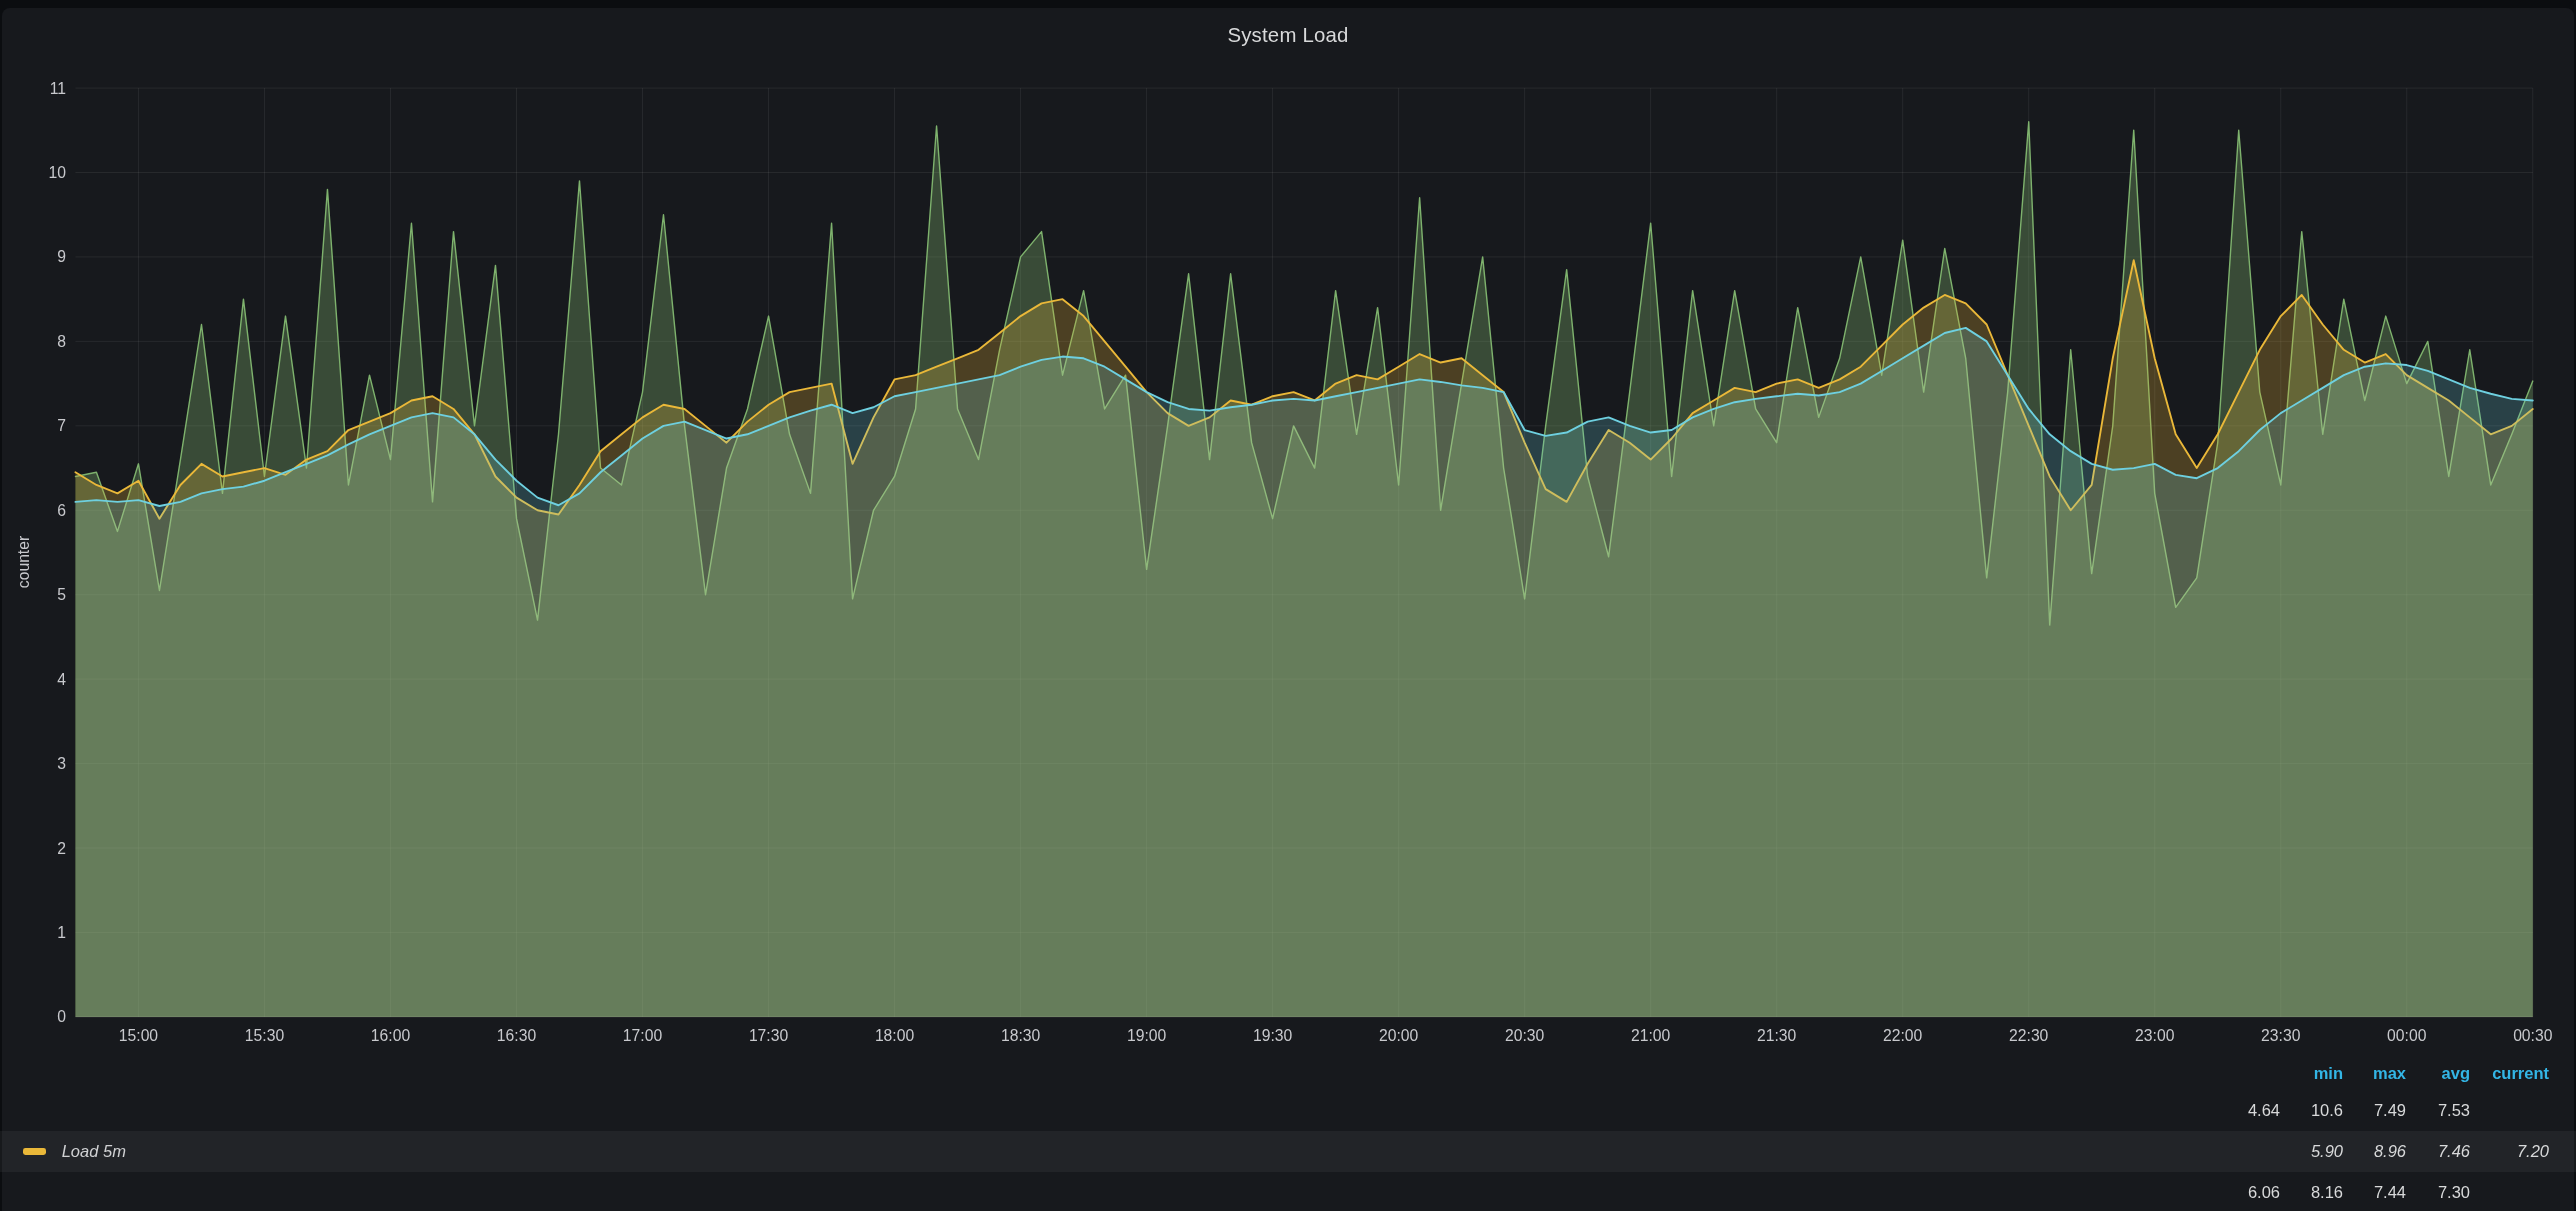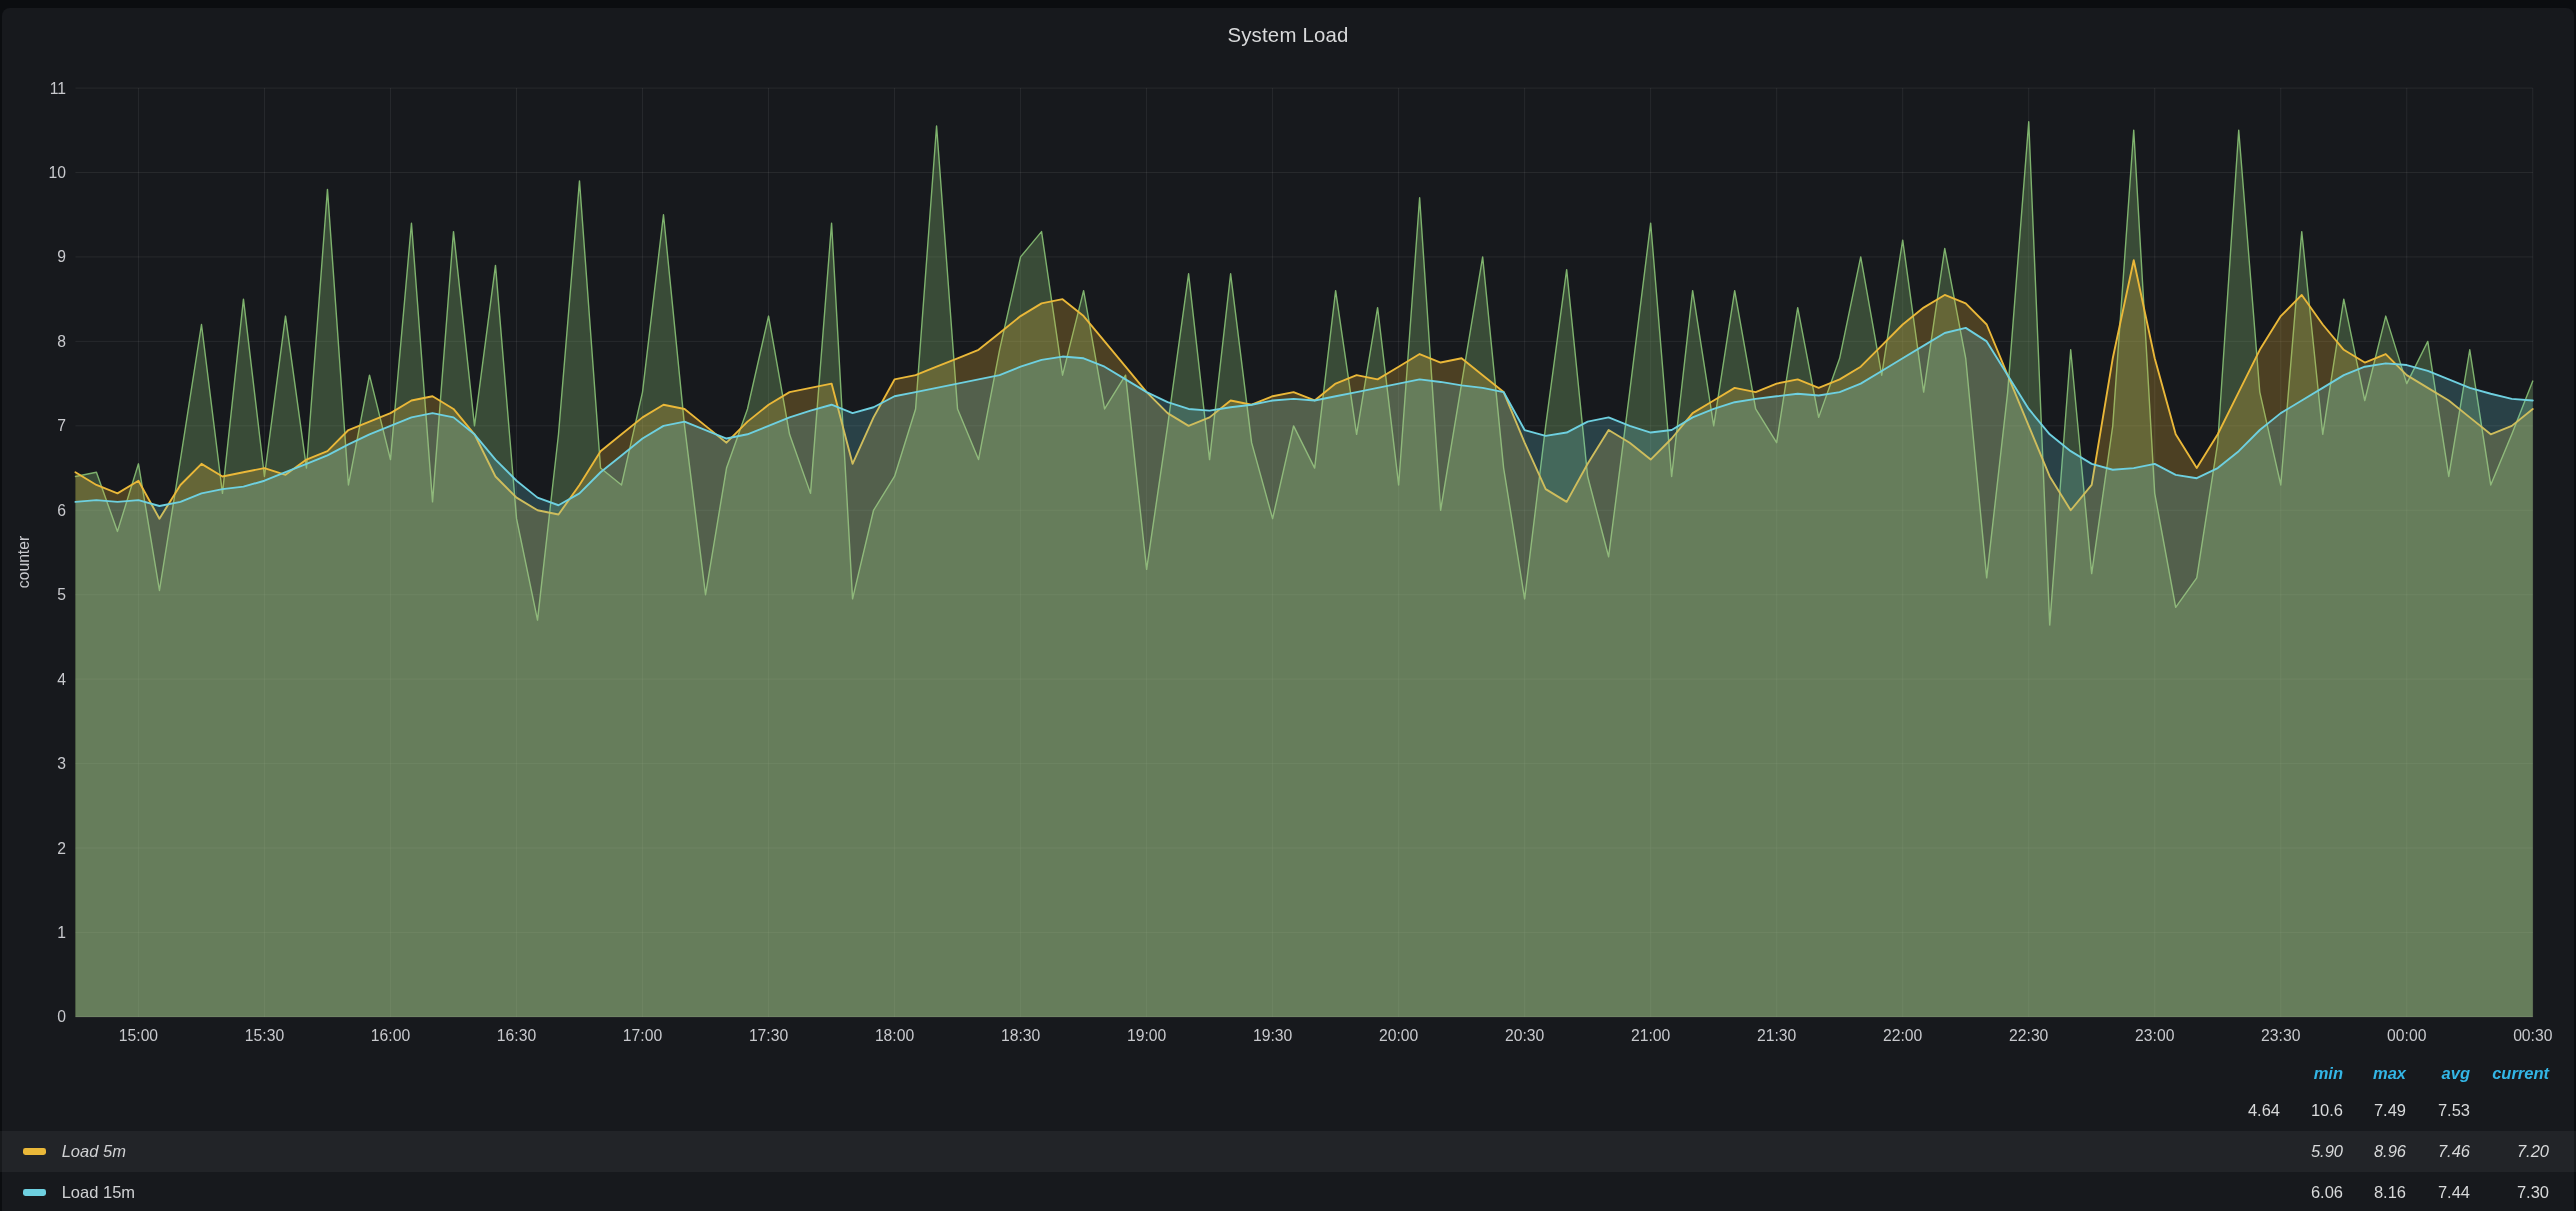--- a/index.html
+++ b/index.html
@@ -26,21 +26,21 @@
   .legend{
     position:absolute;left:0;right:0;top:1057px;
     font-size:16.5px;color:#d8d9da;
   }
   .legend-grid{
     display:grid;grid-template-columns:1fr 63px 63px 64px 79px;
     align-items:center;
   }
   .legend-header{height:33px;padding:0 27px 0 23px;}
   .legend-header .stat-h{
-    text-align:right;color:#33b5e5;font-weight:700;cursor:pointer;font-style:italic;
+    text-align:right;color:#33b5e5;font-weight:700;cursor:pointer;
   }
   .legend-row{height:41px;padding:0 27px 0 23px;}
   .legend-row.hovered{background:rgba(255,255,255,0.05);font-style:italic;}
   .legend-row .stat{text-align:right;color:#d8d9da;}
   .series-label{display:flex;align-items:center;gap:15.7px;cursor:pointer;}
   .swatch{width:23px;height:7px;border-radius:2.4px;flex:0 0 auto;}
   .series-name{color:#d0d1d3;}
 </style>
 </head>
 <body>
@@ -142,23 +142,19 @@
       <div class="series-label">
         <span class="swatch" style="background: rgb(234, 184, 57);"></span>
         <span class="series-name">Load 5m</span>
       </div>
       <div class="stat">5.90</div>
       <div class="stat">8.96</div>
       <div class="stat">7.46</div>
       <div class="stat">7.20</div>
     </div>
     <div class="legend-grid legend-row">
-      <div class="series-label">
-        <span class="swatch" style="background: rgb(110, 208, 224);"></span>
-        <span class="series-name">Load 15m</span>
-      </div>
       <div class="stat">6.06</div>
       <div class="stat">8.16</div>
       <div class="stat">7.44</div>
       <div class="stat">7.30</div>
     </div>
   </div>
 
 
 </body></html>

